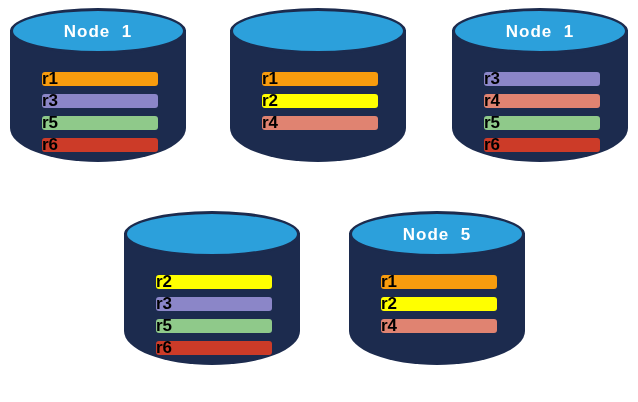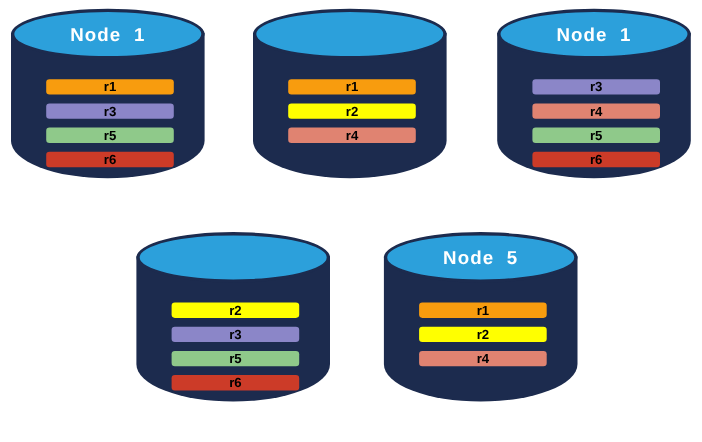--- a/index.html
+++ b/index.html
@@ -67,24 +67,24 @@
     left: 32px;
     top: 64px;
     width: 116px;
     z-index: 2;
   }
   .bar {
     height: 14px;
     margin-bottom: 8px;
     border-radius: 3px;
     color: #000000;
-    font-size: 12px;
+    font-size: 17px;
     font-weight: bold;
     line-height: 14px;
-    text-align: center;
+    text-align: left;
   }
 </style>
 </head>
 <body>
 
 <div id="diagram">
     <div class="node" style="left: 10px; top: 8px;">
       <div class="cyl-body"></div>
       <div class="cyl-top"></div>
       <div class="cyl-title">Node  1</div>

